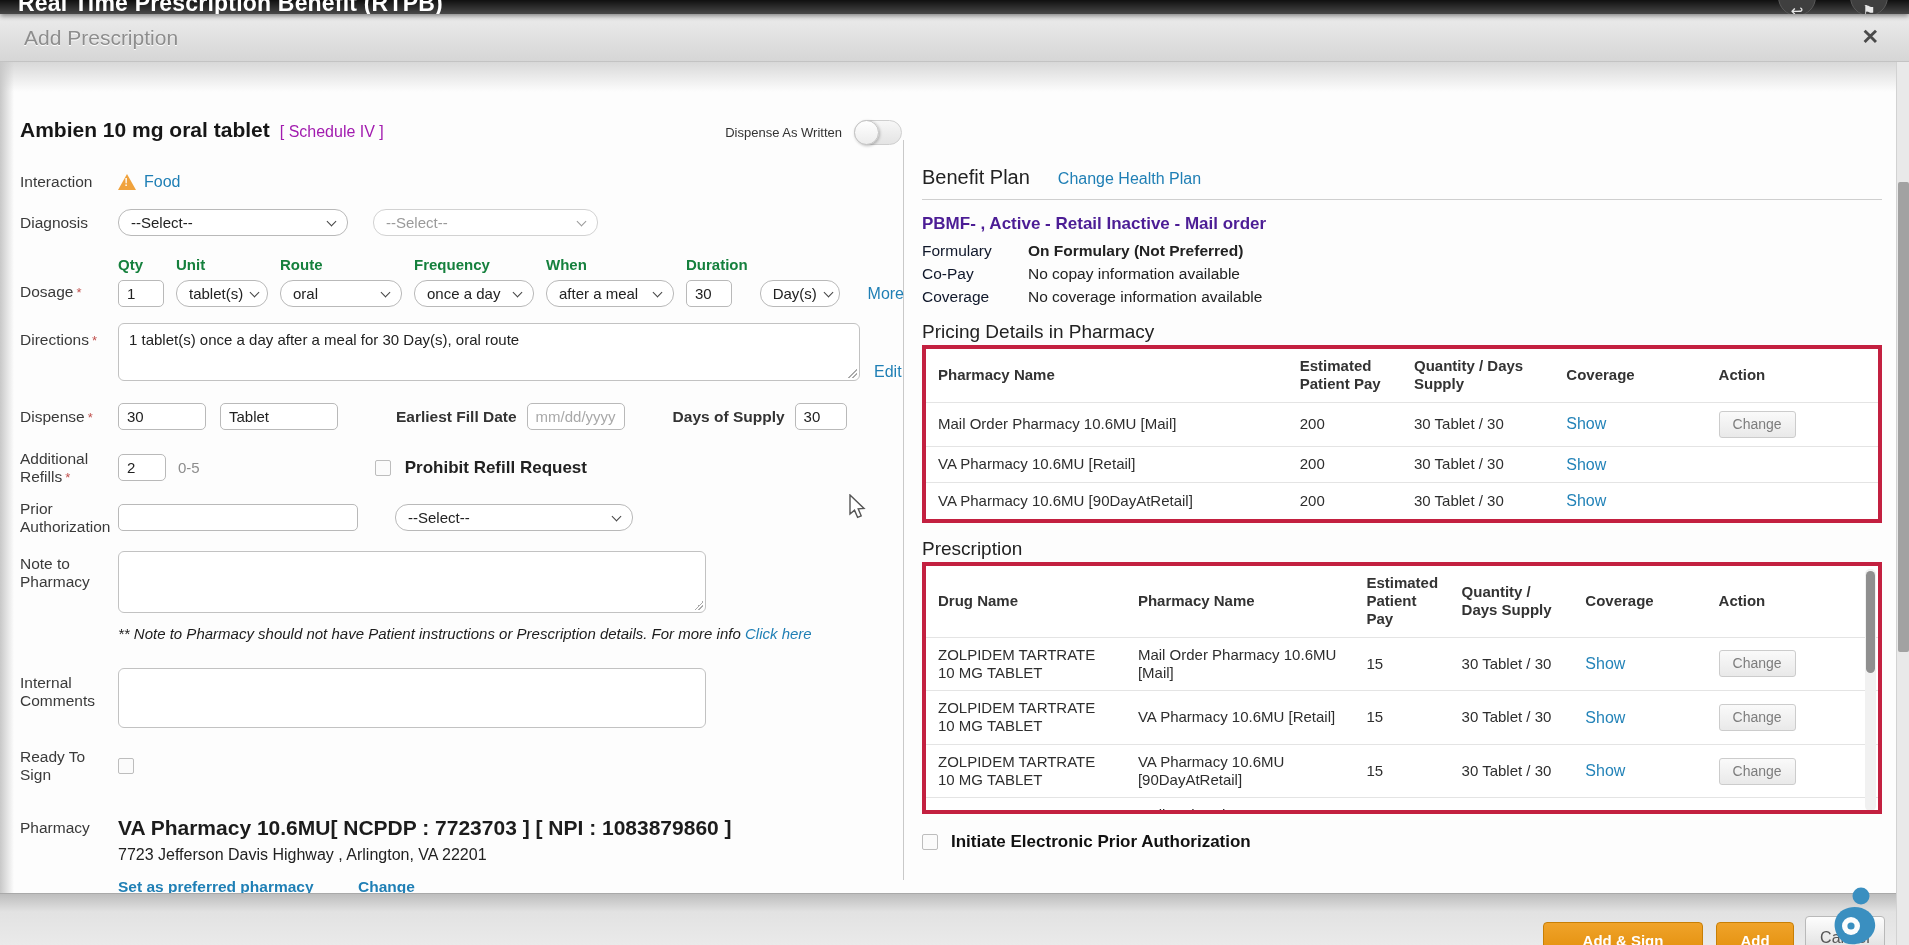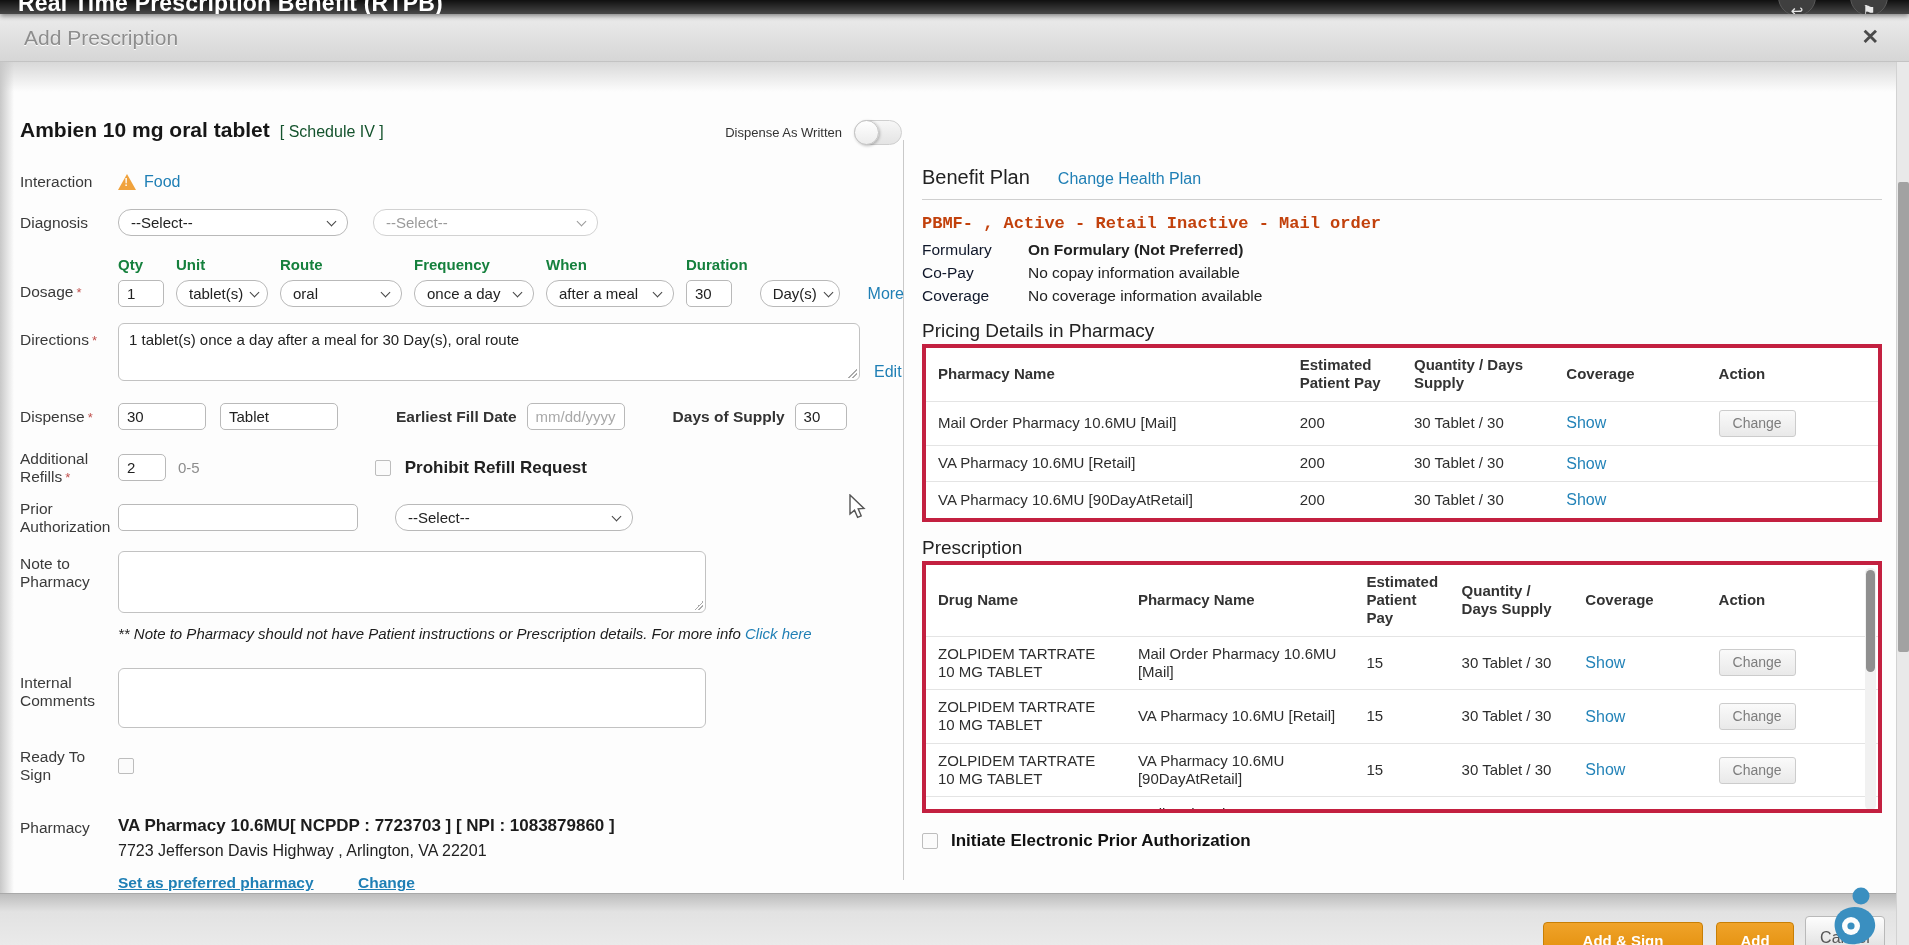--- a/index.html
+++ b/index.html
@@ -33,21 +33,21 @@
   .band-top { position:absolute; left:0; top:0; width:1896px; height:30px;
     background:linear-gradient(#d8d8d8,rgba(253,253,253,0)); }
   .edge-left { position:absolute; left:0; top:0; width:14px; height:100%;
     background:linear-gradient(90deg,#c8c8c8,rgba(253,253,253,0)); }
   .v-divider { position:absolute; left:903px; top:78px; width:1px; height:740px; background:#c9c9c9; }
 
   
   .left-panel { position:absolute; left:16px; top:0; width:888px; height:100%; padding:56px 0 0 4px; }
   .drug-row { display:flex; align-items:baseline; }
   .drug-name { font-size:21px; font-weight:700; color:#161616; }
-  .drug-schedule { font-size:16px; color:#14532d; margin-left:10px; }
+  .drug-schedule { font-size:16px; color:#a21caf; margin-left:10px; }
   .daw-group { margin-left:auto; display:flex; align-items:center; margin-right:2px; }
   .daw-label { font-size:13px; color:#333; margin-right:12px; }
   .toggle { width:48px; height:25px; border-radius:13px; background:linear-gradient(#f7f7f7,#e4e4e4);
     border:1px solid #cfcfcf; position:relative; }
   .toggle .knob { position:absolute; left:-1px; top:-1px; width:25px; height:25px; border-radius:50%;
     background:linear-gradient(#ffffff,#ececec); border:1px solid #c4c4c4; box-shadow:1px 1px 3px rgba(0,0,0,.25); }
 
   .form-row { display:flex; align-items:center; margin-top:0; }
   .flabel { width:98px; flex-shrink:0; font-size:15.5px; color:#3a3a3a; line-height:1.15; }
   .req { color:#c0504d; font-size:13px; margin-left:3px; }
@@ -73,30 +73,30 @@
     background:linear-gradient(135deg,transparent 50%,#aaa 50%,#aaa 58%,transparent 58%,transparent 70%,#aaa 70%,#aaa 78%,transparent 78%); }
   .ta .ta-text { font-size:15px; color:#222; padding:7px 10px; }
   .chk { width:16px; height:16px; border:1px solid #bdbdbd; border-radius:2px; background:#fbfbfb; flex-shrink:0; }
 
   .dos-group { display:flex; flex-direction:column; margin-right:12px; }
   .dos-group .glabel { font-size:15px; font-weight:700; color:#15803d; margin-bottom:7px; }
   .hint { color:#8d8d8d; font-size:15px; margin-left:12px; }
   .mini-label { font-size:15.5px; font-weight:700; color:#333; }
   .note-text { font-style:italic; font-size:15px; color:#1c1c1c; }
 
-  .pharm-name { font-size:17px; font-weight:600; color:#1c1c1c; }
+  .pharm-name { font-size:21px; font-weight:600; color:#1c1c1c; }
   .pharm-line { font-size:16px; color:#222; margin-top:6px; }
 
   
   .right-panel { position:absolute; left:904px; top:0; width:992px; height:100%; padding:104px 0 0 18px; }
   .bp-row { display:flex; align-items:baseline; }
   .bp-title { font-size:20px; color:#222; }
   .bp-change { margin-left:28px; font-size:17px; }
   .hr { width:960px; border-top:1px solid #cfcfcf; margin-top:10px; }
-  .plan-name { font-size:17px; font-weight:700; color:#c2410c; margin-top:14px;font-family:Liberation Mono, monospace; }
+  .plan-name { font-size:17px; font-weight:700; color:#4c1d95; margin-top:14px; }
   .bp-grid { margin-top:8px; }
   .bp-grid .r { display:flex; margin-top:5px; }
   .bp-grid .l { width:96px; text-align:left; font-size:15.5px; color:#0f172a; flex-shrink:0; }
   .bp-grid .v { margin-left:10px; font-size:15.5px; color:#222; }
   .bp-grid .v.b { font-weight:700; }
 
   .sec-title { font-size:19px; color:#222; margin-top:15px; }
   .redbox { width:960px; border:4px solid #c32040; background:#fff; margin-top:2px; position:relative; }
   .tbl { width:100%; }
   .tbl .trow { display:grid; align-items:center; border-top:1px solid #e4e4e4; }

